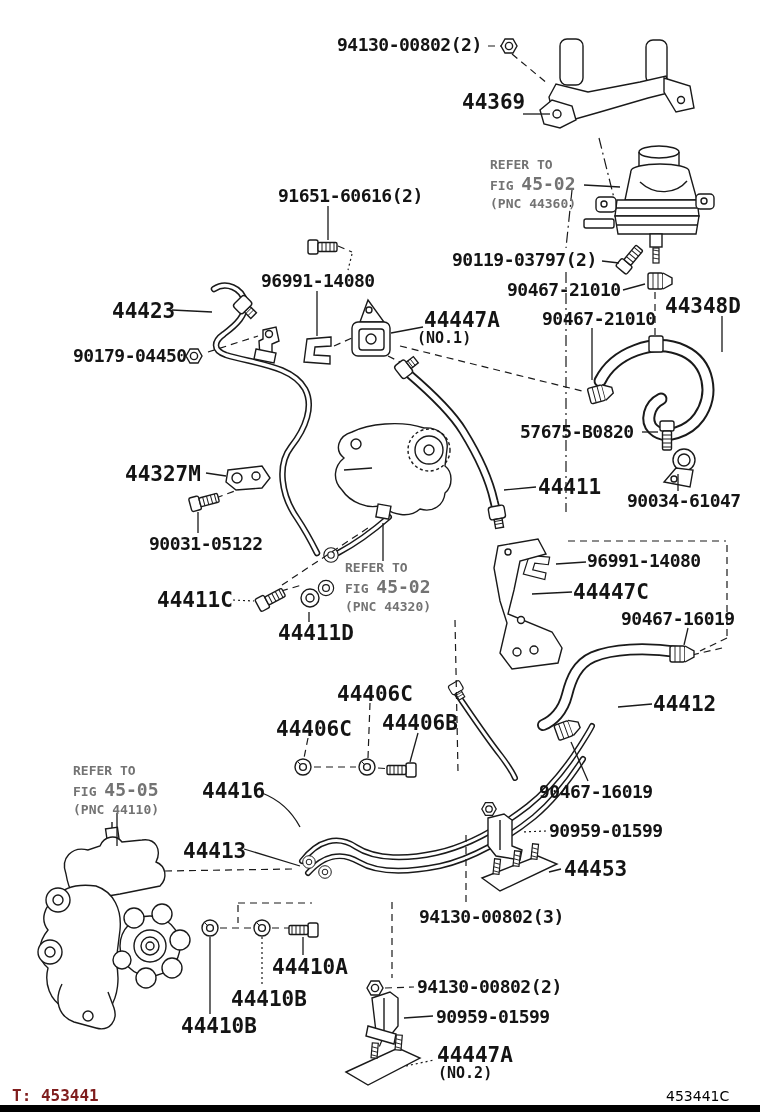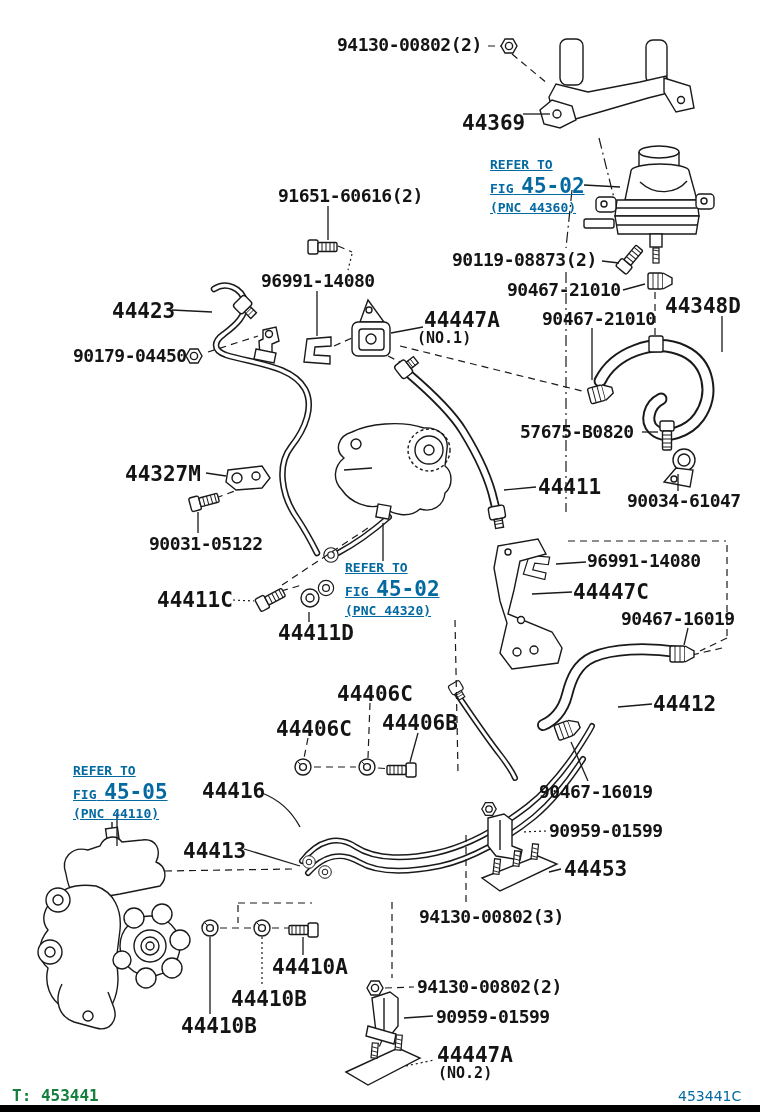--- a/index.html
+++ b/index.html
@@ -2,24 +2,24 @@
 <html><head>
 <meta charset="utf-8">
 <style>
   html,body{margin:0;padding:0;background:#e8e8e8;}
   .stage{position:relative;width:760px;height:1112px;background:#ffffff;overflow:hidden;
          font-family:"DejaVu Sans Mono", monospace;}
   svg.art{position:absolute;left:0;top:0;}
   .lbl{position:absolute;font-weight:bold;color:#141414;font-size:18px;line-height:1;white-space:nowrap;letter-spacing:-0.5px;}
   .big{font-size:21px;letter-spacing:0;}
   .sub{font-size:15px;font-weight:bold;letter-spacing:0;}
-  .ref{position:absolute;font-weight:bold;color:#0369a1;font-size:13px;line-height:1.25;white-space:nowrap;letter-spacing:0;text-decoration:underline;}
-  .ref .num{font-size:21px;}
-  .foot-l{position:absolute;left:12px;top:1086px;font-weight:bold;font-size:16px;color:#15803d;}
-  .foot-r{position:absolute;left:666px;top:1088px;font-size:14px;color:#0369a1;font-family:"DejaVu Sans",sans-serif;font-weight:normal;margin-left:12px;}
+  .ref{position:absolute;font-weight:bold;color:#737373;font-size:13px;line-height:1.25;white-space:nowrap;letter-spacing:0;}
+  .ref .num{font-size:18px;}
+  .foot-l{position:absolute;left:12px;top:1086px;font-weight:bold;font-size:16px;color:#7f1d1d;}
+  .foot-r{position:absolute;left:666px;top:1088px;font-size:14px;color:#000000;font-family:"DejaVu Sans",sans-serif;font-weight:normal;}
   .bottom-bar{position:absolute;left:0;top:1105px;width:760px;height:7px;background:#000;}
   .ln{stroke:#1a1a1a;stroke-width:1.4;fill:none;}
   .lnf{stroke:#1a1a1a;stroke-width:1.4;fill:#fff;}
   .lead{stroke:#1a1a1a;stroke-width:1.3;fill:none;}
   .dash{stroke:#1a1a1a;stroke-width:1.2;fill:none;stroke-dasharray:7,5;}
   .dot{stroke:#1a1a1a;stroke-width:1.2;fill:none;stroke-dasharray:2,3;}
   .dashdot{stroke:#1a1a1a;stroke-width:1.2;fill:none;stroke-dasharray:11,4,2,4;}
   .tubo{stroke:#1a1a1a;fill:none;stroke-linecap:round;}
   .tubi{stroke:#ffffff;fill:none;stroke-linecap:round;}
 </style>
@@ -312,23 +312,23 @@
     <path class="lead" d="M303,937 L303,955"></path>
     <path class="dot" d="M262,937 L262,986"></path>
     <path class="lead" d="M210,937 L210,1014"></path>
     <path class="dash" d="M385,988 L414,987"></path>
     <path class="lead" d="M404,1018 L433,1016"></path>
     <path class="dot" d="M406,1066 L434,1060"></path>
   </g>
 </svg>
 
   <div class="lbl" style="left:337px;top:36px">94130-00802(2)</div>
-  <div class="lbl big" style="left:462px;top:113px">44369</div>
+  <div class="lbl big" style="left:462px;top:92px">44369</div>
   <div class="lbl" style="left:278px;top:187px">91651-60616(2)</div>
-  <div class="lbl" style="left:452px;top:251px">90119-08873(2)</div>
+  <div class="lbl" style="left:452px;top:251px">90119-03797(2)</div>
   <div class="lbl" style="left:507px;top:281px">90467-21010</div>
   <div class="lbl" style="left:261px;top:272px">96991-14080</div>
   <div class="lbl big" style="left:112px;top:301px">44423</div>
   <div class="lbl big" style="left:424px;top:310px">44447A</div>
   <div class="lbl sub" style="left:417px;top:331px">(NO.1)</div>
   <div class="lbl" style="left:542px;top:310px">90467-21010</div>
   <div class="lbl big" style="left:665px;top:296px">44348D</div>
   <div class="lbl" style="left:73px;top:347px">90179-04450</div>
   <div class="lbl" style="left:520px;top:423px">57675-B0820</div>
   <div class="lbl big" style="left:125px;top:464px">44327M</div>

